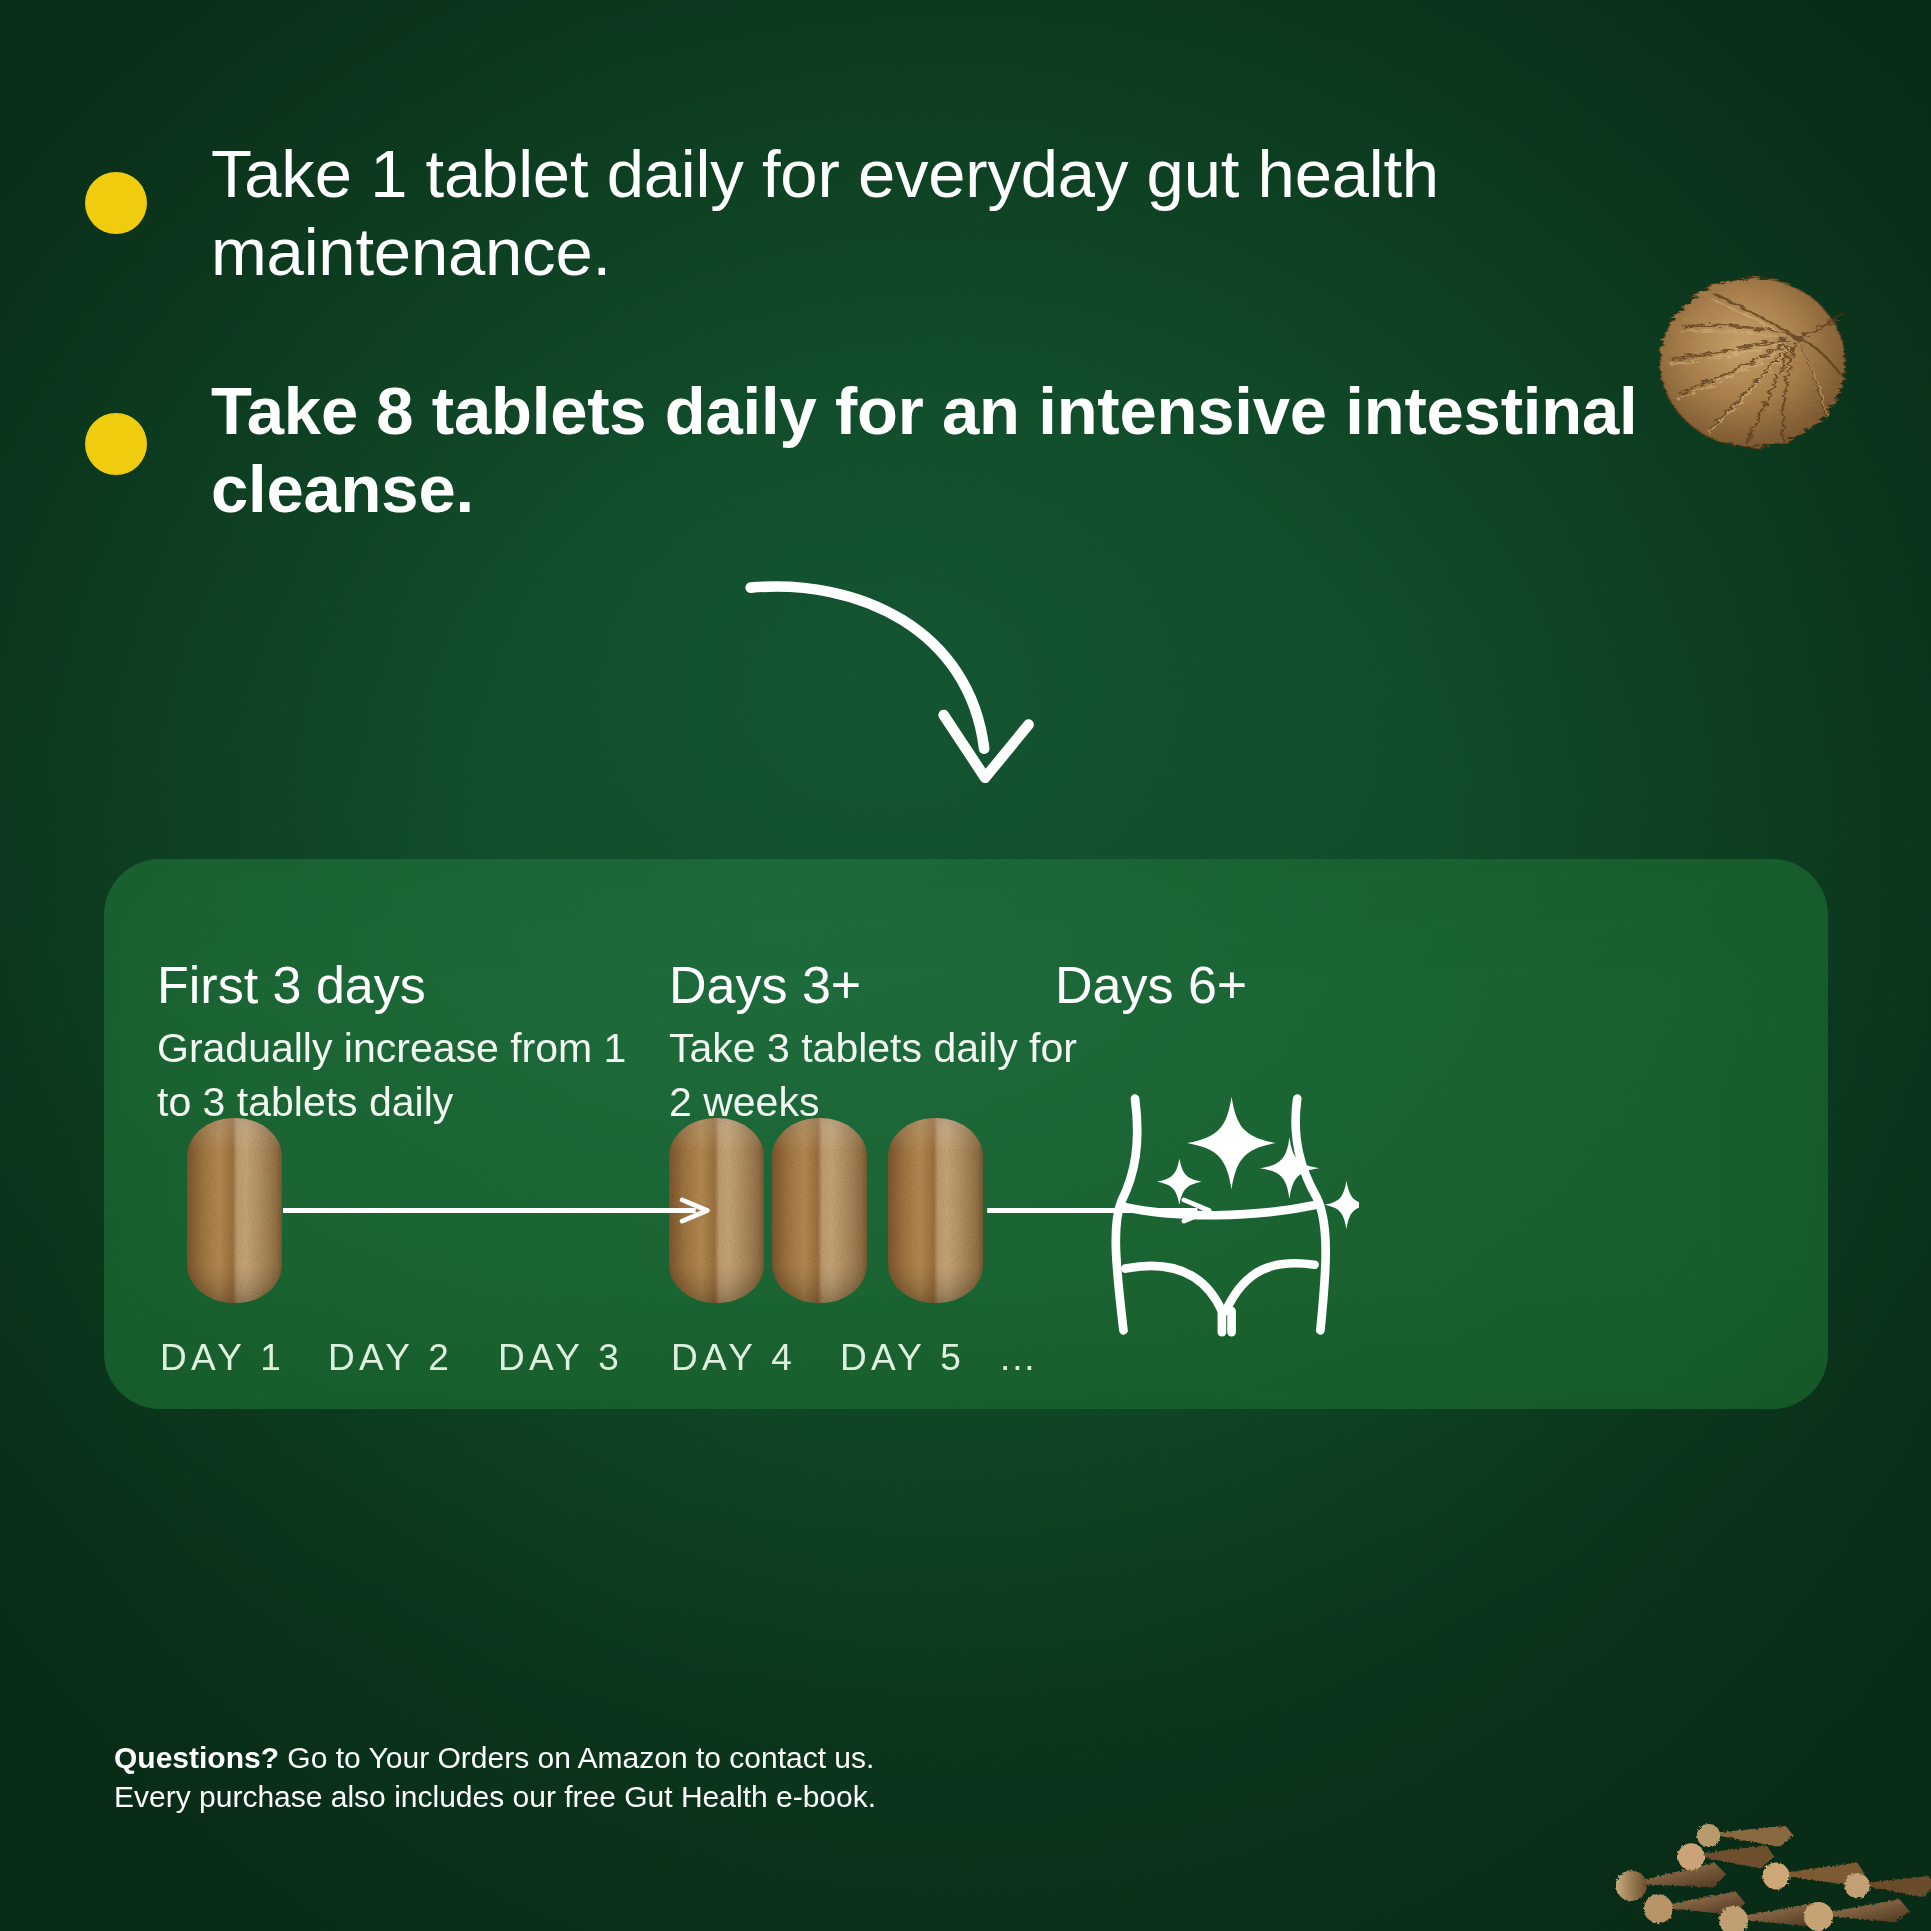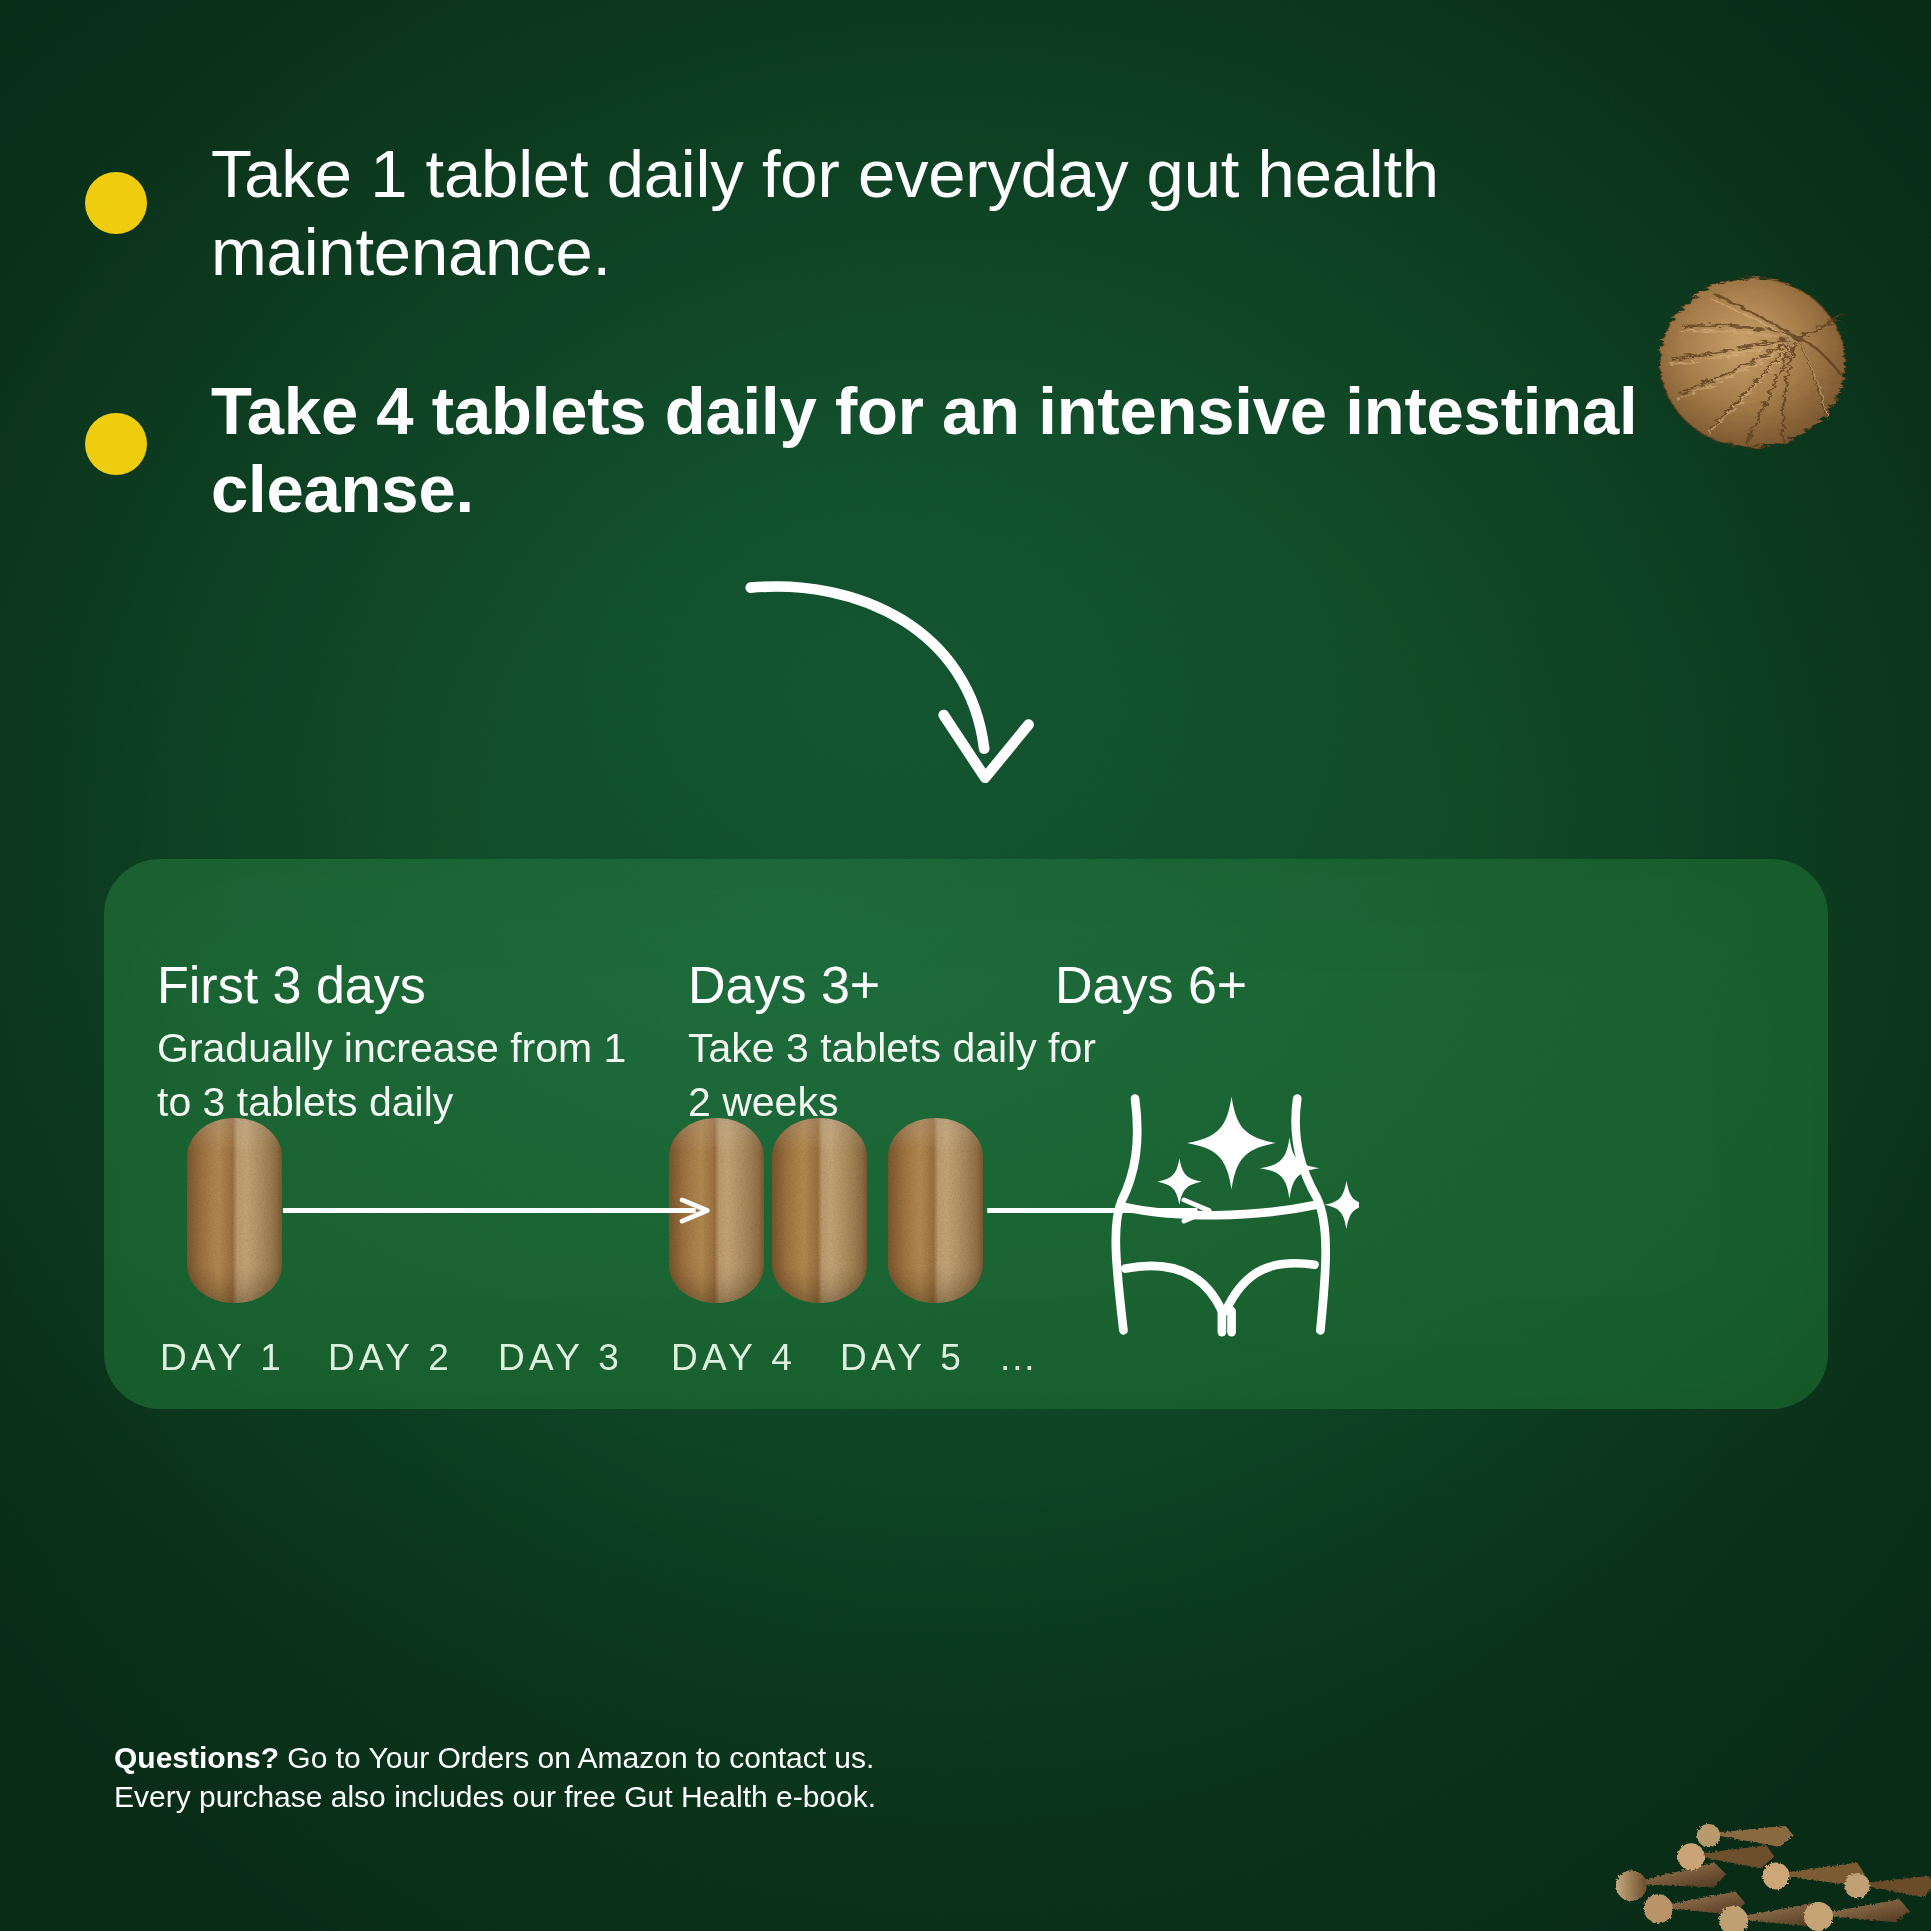--- a/index.html
+++ b/index.html
@@ -124,21 +124,21 @@
     margin-bottom: 9.7px;
     white-space: nowrap;
   }
   .col-head .sub {
     font-size: 41px;
     line-height: 1.30;
     font-weight: 300;
     color: #f2f7f2;
   }
   .col-head.c1 { left: 53px;  top: 99px; width: 502px; }
-  .col-head.c2 { left: 565px; top: 99px; width: 425px; margin-left: 19px; }
+  .col-head.c2 { left: 565px; top: 99px; width: 425px; }
   .col-head.c3 { left: 951px; top: 99px; width: 415px; }
 
   
   .tabletbar {
     position: absolute;
     left: 0;
     top: 0;
     width: 1724px;
     height: 550px;
     pointer-events: none;
@@ -302,21 +302,21 @@
 
   <div class="bullets">
 
     <div class="bullet-row one">
       <span class="dot"></span>
       <div class="bullet-text">Take 1 tablet daily for everyday gut health maintenance.</div>
     </div>
 
     <div class="bullet-row two">
       <span class="dot"></span>
-      <div class="bullet-text">Take 4 tablets daily for an intensive intestinal cleanse.</div>
+      <div class="bullet-text">Take 8 tablets daily for an intensive intestinal cleanse.</div>
     </div>
 
   </div>
 
   <svg class="curve-arrow" viewBox="0 0 340 300">
     <path d="M8 18 C120 8 235 62 250 185" stroke="#ffffff" stroke-width="11" fill="none" stroke-linecap="round"></path>
     <path d="M208 150 L251 215 L296 160" stroke="#ffffff" stroke-width="11" fill="none" stroke-linecap="round" stroke-linejoin="round"></path>
   </svg>
 
   <div class="card">

